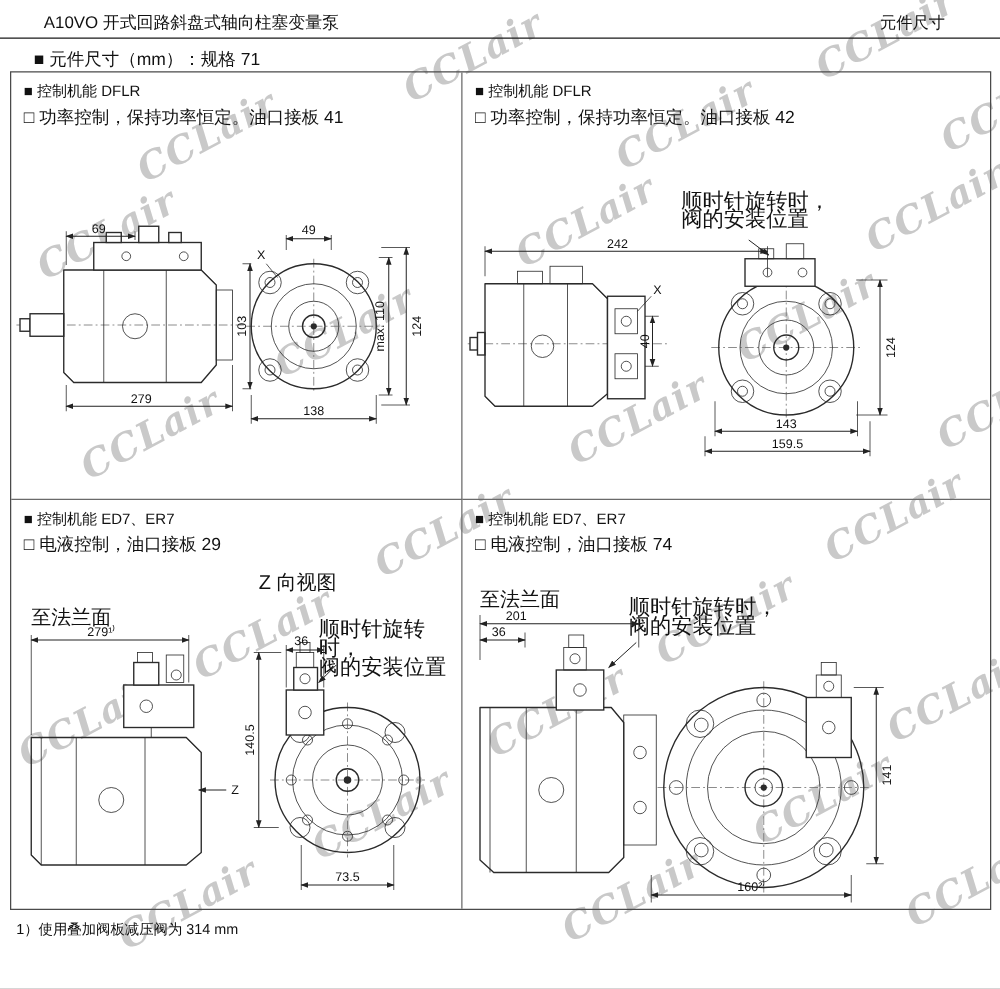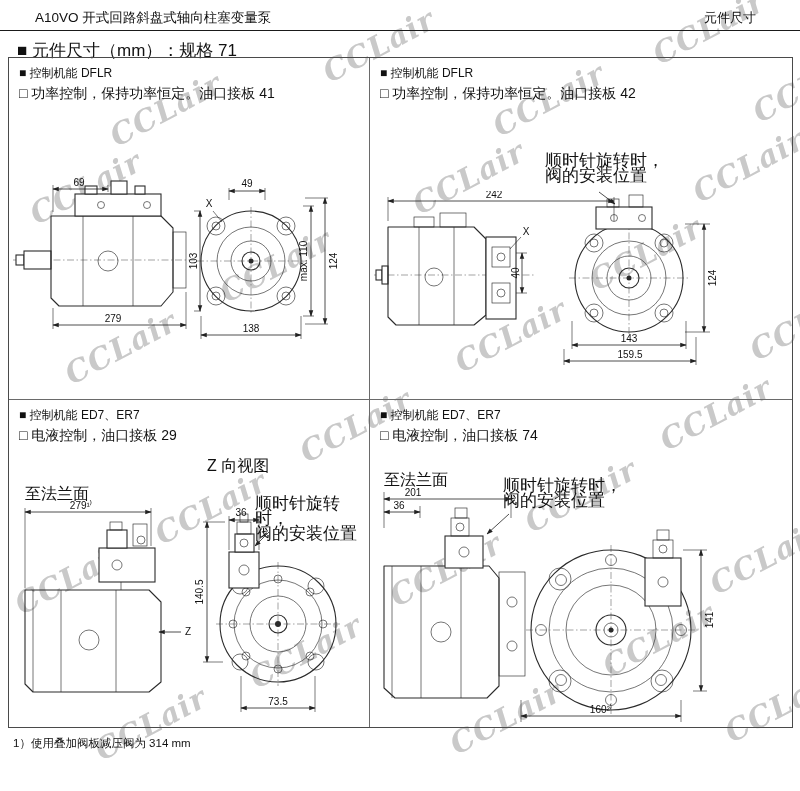--- a/index.html
+++ b/index.html
@@ -5,21 +5,21 @@
   *{margin:0;padding:0;box-sizing:border-box}
   html,body{background:#9a9a9a}
   .page{position:relative;width:800px;height:791px;background:#ffffff;overflow:hidden;
         font-family:"Liberation Sans",sans-serif;color:#111}
   .watermark-layer{position:absolute;inset:0;z-index:0}
   .wm{position:absolute;font-family:"DejaVu Serif",serif;font-style:italic;font-weight:bold;
       font-size:30px;letter-spacing:1px;transform:rotate(-28deg);opacity:.8;white-space:nowrap}
   .hdr-title{position:absolute;left:35px;top:9px;font-size:13.5px;z-index:1}
   .hdr-right{position:absolute;right:44px;top:9px;font-size:13px;z-index:1}
   .rule{position:absolute;left:0;top:30px;width:800px;border-top:1.5px solid #1a1a1a;z-index:1}
-  .section-heading{position:absolute;left:17px;top:39px;font-size:17px;z-index:1}
+  .section-heading{position:absolute;left:27px;top:39px;font-size:14px;z-index:1}
   .main-box{position:absolute;left:8px;top:57px;width:785px;height:671px;border:1px solid #4a4a4a;z-index:1}
   .cell{position:absolute}
   .cell-tl{left:0;top:0;width:361px;height:342px;border-right:1px solid #6a6a6a;border-bottom:1px solid #6a6a6a}
   .cell-tr{left:361px;top:0;right:0;height:342px;border-bottom:1px solid #6a6a6a}
   .cell-bl{left:0;top:342px;width:361px;bottom:0;border-right:1px solid #6a6a6a}
   .cell-br{left:361px;top:342px;right:0;bottom:0}
   .p-title{position:absolute;left:10px;top:7px;font-size:12px}
   .p-sub{position:absolute;left:10px;top:27px;font-size:14px}
   .note{position:absolute;font-size:17px;line-height:15px;white-space:pre-line}
   .sm-label{position:absolute;font-size:16px}

